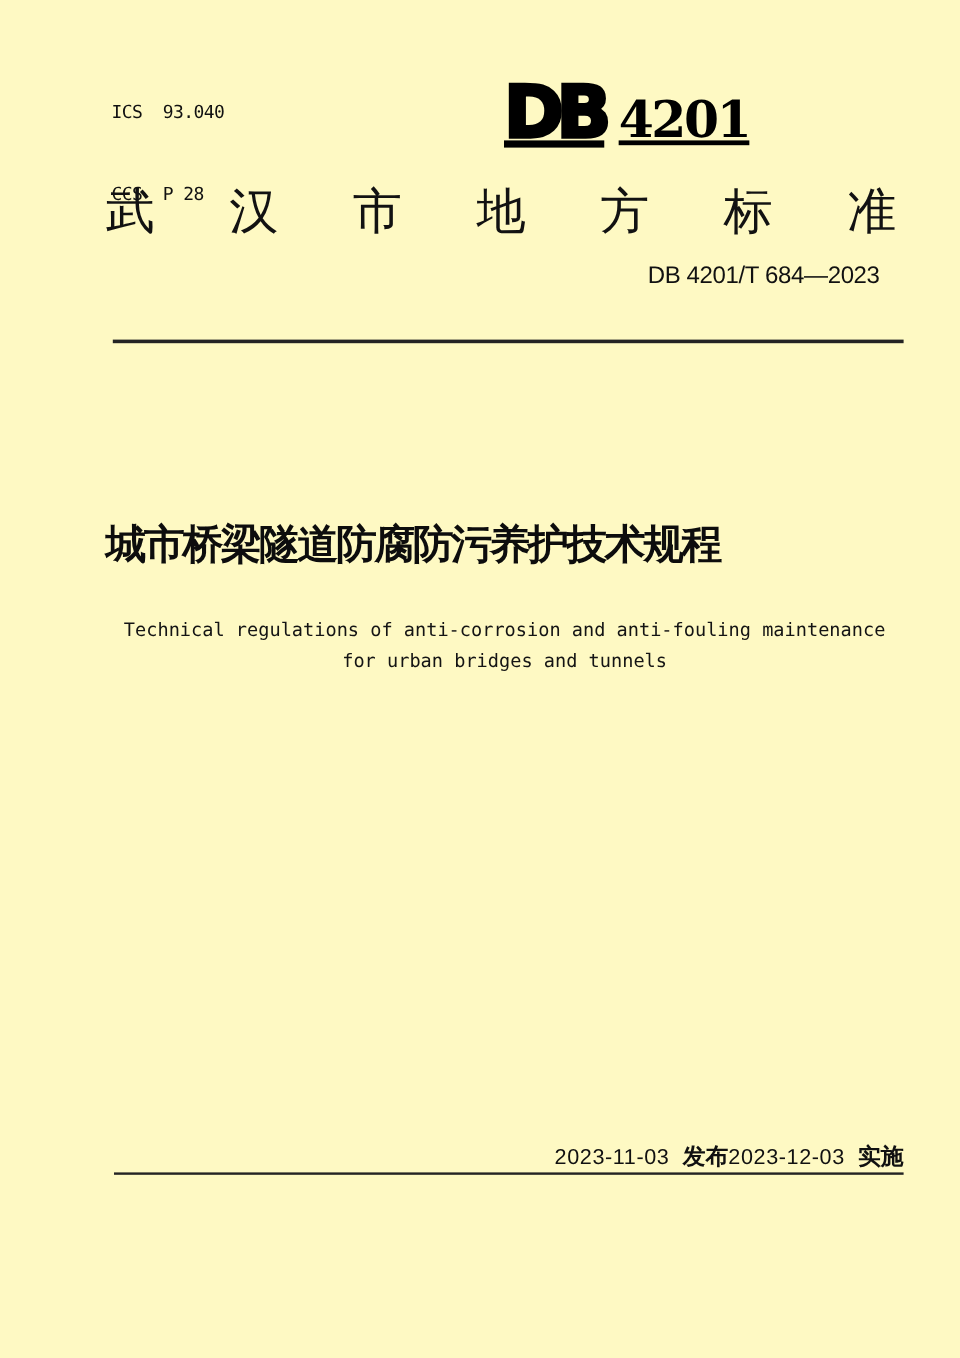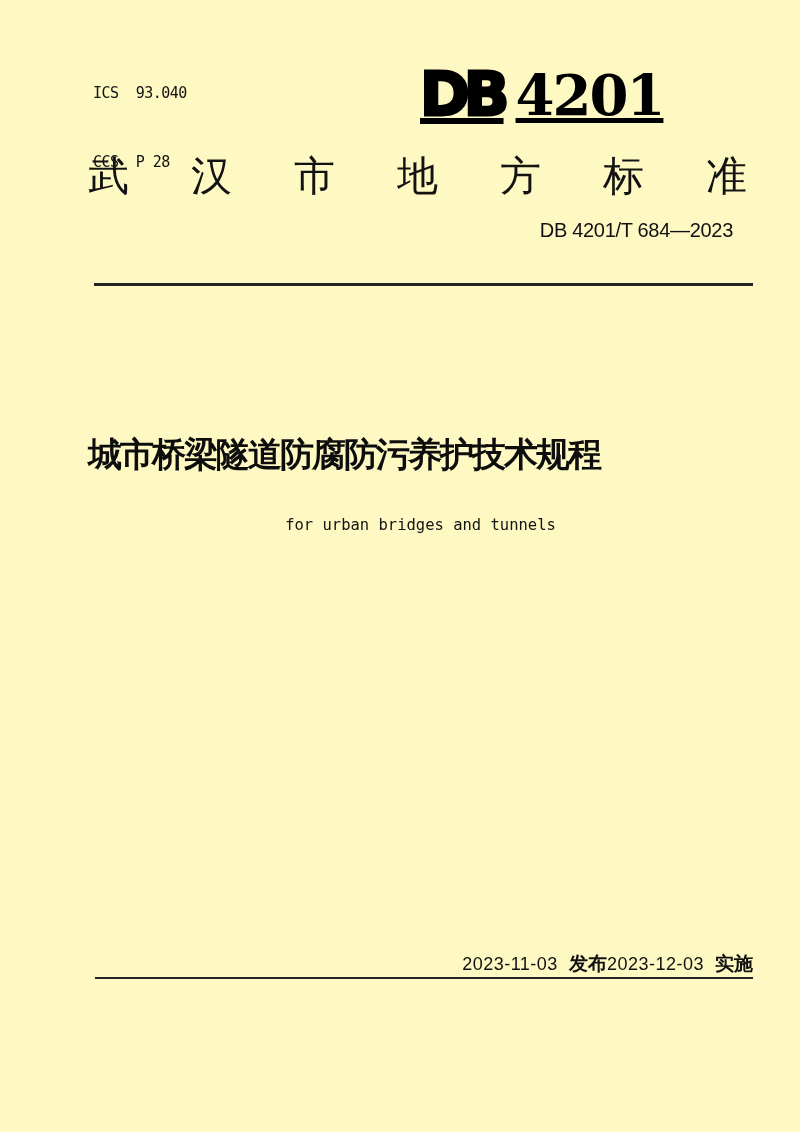--- a/index.html
+++ b/index.html
@@ -28,21 +28,21 @@
   }
   .masthead .db{
     font-family:"DejaVu Sans","Liberation Sans",sans-serif;
     font-weight:900;font-size:60px;line-height:1;
     letter-spacing:-6px;
     -webkit-text-stroke:3px #000;
     padding-right:12px;
   }
   .masthead .code{
     font-family:"DejaVu Serif","Liberation Serif",serif;
-    font-weight:bold;font-size:56px;line-height:1;
+    font-weight:bold;font-size:42px;line-height:1;
     letter-spacing:-2px;
   }
   
   .std-name{
     position:absolute;left:88px;top:156px;width:659px;
     display:flex;justify-content:space-between;
     font-size:41px;line-height:1;font-weight:500;color:#121212;
   }
   
   .doc-number{
@@ -112,20 +112,21 @@
     <span>准</span>
   </div>
 
   <div class="doc-number">DB 4201/T 684—2023</div>
 
   <div class="rule-top"></div>
 
   <div class="cn-title">城市桥梁隧道防腐防污养护技术规程</div>
 
   <div class="en-title">
+    <div>Technical regulations of anti-corrosion and anti-fouling maintenance</div>
     <div>for urban bridges and tunnels</div>
   </div>
 
   <div class="dates">
     <div>
       <span class="date">2023-11-03</span>
       <span class="label">发布</span>
     </div>
     <div>
       <span class="date">2023-12-03</span>

